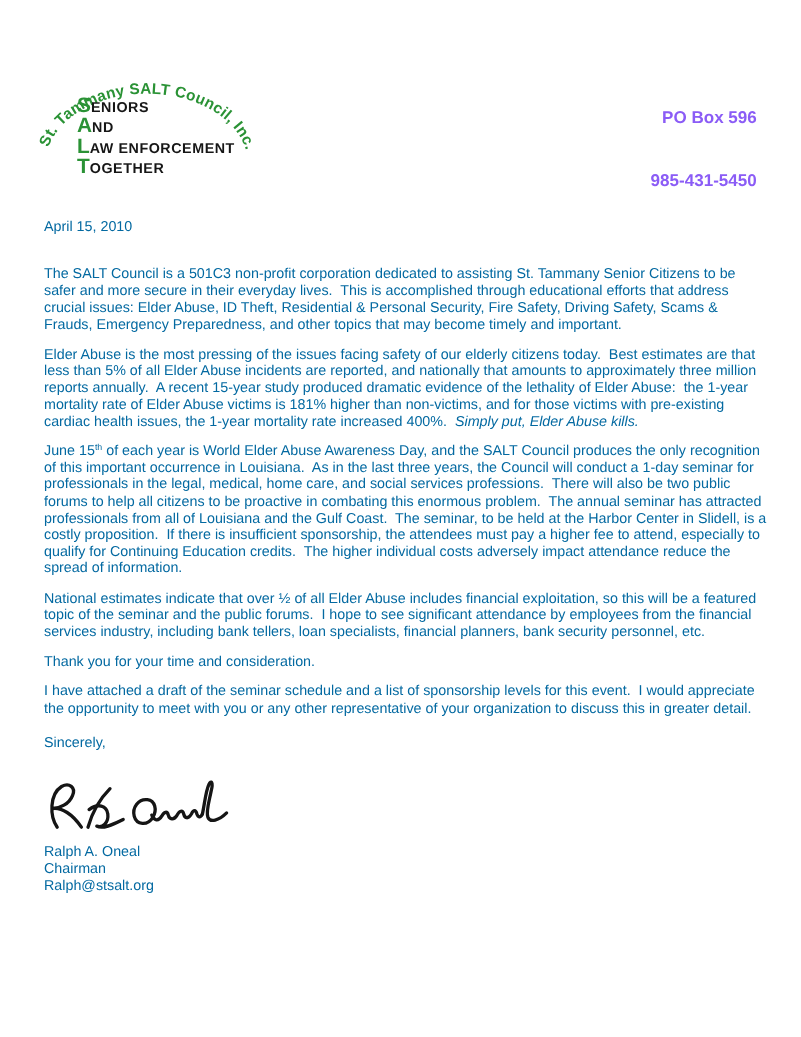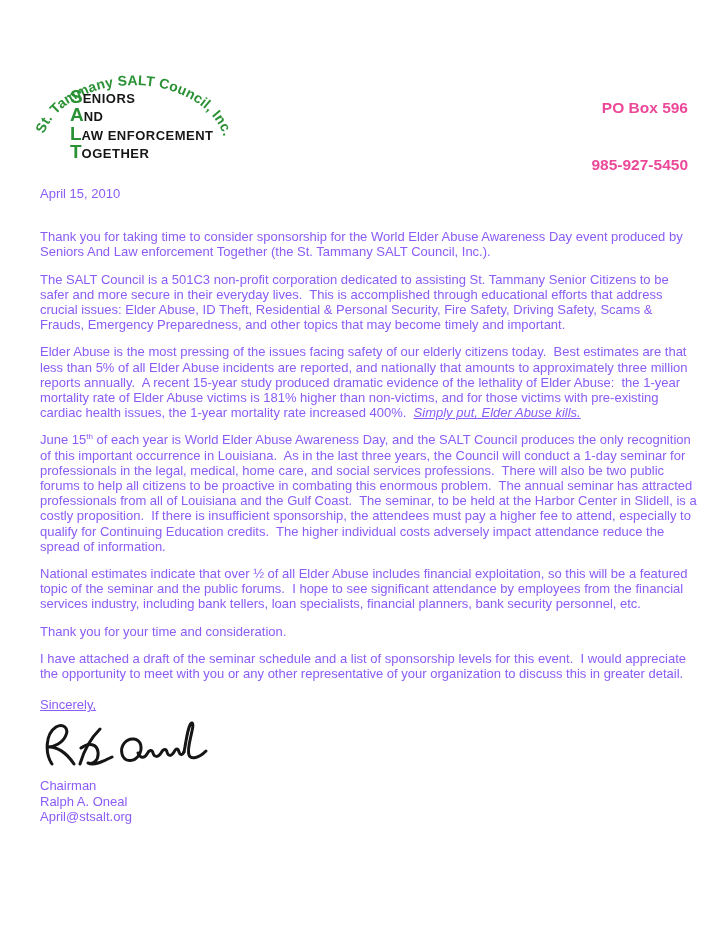--- a/index.html
+++ b/index.html
@@ -31,33 +31,33 @@
   }
   .salt-rest {
     color: #161616; font-weight: bold; font-size: 13px; letter-spacing: 0.5px;
     font-family: "Liberation Sans", sans-serif;
   }
 
   
   .address {
     position: absolute; right: 40px; top: 60px;
     text-align: right; font-weight: bold; font-size: 15.5px;
-    line-height: 19px; color: #ec4899; white-space: pre;
+    line-height: 19px; color: #8b5cf6; white-space: pre;
   }
 
   
   .letter-body {
-    position: absolute; left: 40px; top: 186px; width: 657px;
-    font-size: 13px; line-height: 15.2px; color: #8b5cf6;
+    position: absolute; left: 40px; top: 198px; width: 657px;
+    font-size: 13px; line-height: 15.2px; color: #0369a1;
   }
   .date { margin: 0 0 28px 0; }
   .para { margin: 0 0 12px 0; white-space: pre-wrap; }
-  .para .italic { font-style: italic; text-decoration: underline; }
+  .para .italic { font-style: italic; }
   .para .sup { font-size: 8px; vertical-align: super; line-height: 0; }
-  .closing { margin: 16px 0 6px 0; text-decoration: underline; }
+  .closing { margin: 16px 0 24px 0; }
   .signature-wrap { margin: 2px 0 4px 0; height: 56px; }
   .signer { line-height: 15.5px; }
 
   .sig-stroke {
     fill: none; stroke: #151515; stroke-width: 3;
     stroke-linecap: round; stroke-linejoin: round;
   }
 </style>
 </head>
 <body>
@@ -76,28 +76,27 @@
     <div class="salt-stack">
       <div class="salt-line"><span class="salt-init">S</span><span class="salt-rest">ENIORS</span></div>
       <div class="salt-line"><span class="salt-init">A</span><span class="salt-rest">ND</span></div>
       <div class="salt-line"><span class="salt-init">L</span><span class="salt-rest">AW ENFORCEMENT</span></div>
       <div class="salt-line"><span class="salt-init">T</span><span class="salt-rest">OGETHER</span></div>
     </div>
   </div>
 
   <div class="address">
     <div>PO Box 596</div>
-    <div>985-927-5450</div>
+    <div>985-431-5450</div>
   </div>
 
   <div class="letter-body">
     <div class="date">April 15, 2010</div>
 
     <div>
-        <p class="para"><span>Thank you for taking time to consider sponsorship for the World Elder Abuse Awareness Day event produced by Seniors And Law enforcement Together (the St. Tammany SALT Council, Inc.).</span></p>
         <p class="para"><span>The SALT Council is a 501C3 non-profit corporation dedicated to assisting St. Tammany Senior Citizens to be safer and more secure in their everyday lives.  This is accomplished through educational efforts that address crucial issues: Elder Abuse, ID Theft, Residential &amp; Personal Security, Fire Safety, Driving Safety, Scams &amp; Frauds, Emergency Preparedness, and other topics that may become timely and important.</span></p>
         <p class="para"><span>Elder Abuse is the most pressing of the issues facing safety of our elderly citizens today.  Best estimates are that less than 5% of all Elder Abuse incidents are reported, and nationally that amounts to approximately three million reports annually.  A recent 15-year study produced dramatic evidence of the lethality of Elder Abuse:  the 1-year mortality rate of Elder Abuse victims is 181% higher than non-victims, and for those victims with pre-existing cardiac health issues, the 1-year mortality rate increased 400%.  </span><span class="italic">Simply put, Elder Abuse kills.</span></p>
         <p class="para"><span>June 15</span><span class="sup">th</span><span> of each year is World Elder Abuse Awareness Day, and the SALT Council produces the only recognition of this important occurrence in Louisiana.  As in the last three years, the Council will conduct a 1-day seminar for professionals in the legal, medical, home care, and social services professions.  There will also be two public forums to help all citizens to be proactive in combating this enormous problem.  The annual seminar has attracted professionals from all of Louisiana and the Gulf Coast.  The seminar, to be held at the Harbor Center in Slidell, is a costly proposition.  If there is insufficient sponsorship, the attendees must pay a higher fee to attend, especially to qualify for Continuing Education credits.  The higher individual costs adversely impact attendance reduce the spread of information.</span></p>
         <p class="para"><span>National estimates indicate that over ½ of all Elder Abuse includes financial exploitation, so this will be a featured topic of the seminar and the public forums.  I hope to see significant attendance by employees from the financial services industry, including bank tellers, loan specialists, financial planners, bank security personnel, etc.</span></p>
         <p class="para"><span>Thank you for your time and consideration.</span></p>
         <p class="para"><span>I have attached a draft of the seminar schedule and a list of sponsorship levels for this event.  I would appreciate the opportunity to meet with you or any other representative of your organization to discuss this in greater detail.</span></p>
       </div>
 
     <div class="closing">Sincerely,</div>
 
@@ -106,19 +105,19 @@
         <path class="sig-stroke" d="M 12,46 C 5,36 5,16 16,9 C 23,5 29,10 26,17 C 23,25 14,29 8,29 C 16,28 26,34 34,46"></path>
         <path class="sig-stroke" d="M 60,11 C 52,19 44,32 40,46"></path>
         <path class="sig-stroke" d="M 41,30 C 49,24 57,26 58,34 C 59,42 53,47 48,45 C 53,48 62,44 72,39"></path>
         <path class="sig-stroke" d="M 94,21 C 86,20 80,28 82,36 C 84,44 94,45 99,37 C 103,30 101,22 94,21"></path>
         <path class="sig-stroke" d="M 98,35 C 100,40 104,41 107,36 C 109,32 112,31 113,35 C 114,39 118,40 121,35 C 123,31 126,30 127,34 C 128,38 131,39 134,34 C 136,30 138,30 139,34 C 140,37 142,38 144,34"></path>
         <path class="sig-stroke" d="M 144,34 C 146,25 147,13 150,7 C 152,3 154,5 152,13 C 150,23 147,32 149,37 C 151,42 159,40 166,33"></path>
       </svg>
     </div>
 
     <div class="signer">
+      <div>Ralph A. Oneal</div>
       <div>Chairman</div>
-      <div>Ralph A. Oneal</div>
-      <div>April@stsalt.org</div>
+      <div>Ralph@stsalt.org</div>
     </div>
   </div>
 
 </div>
 
 </body></html>

